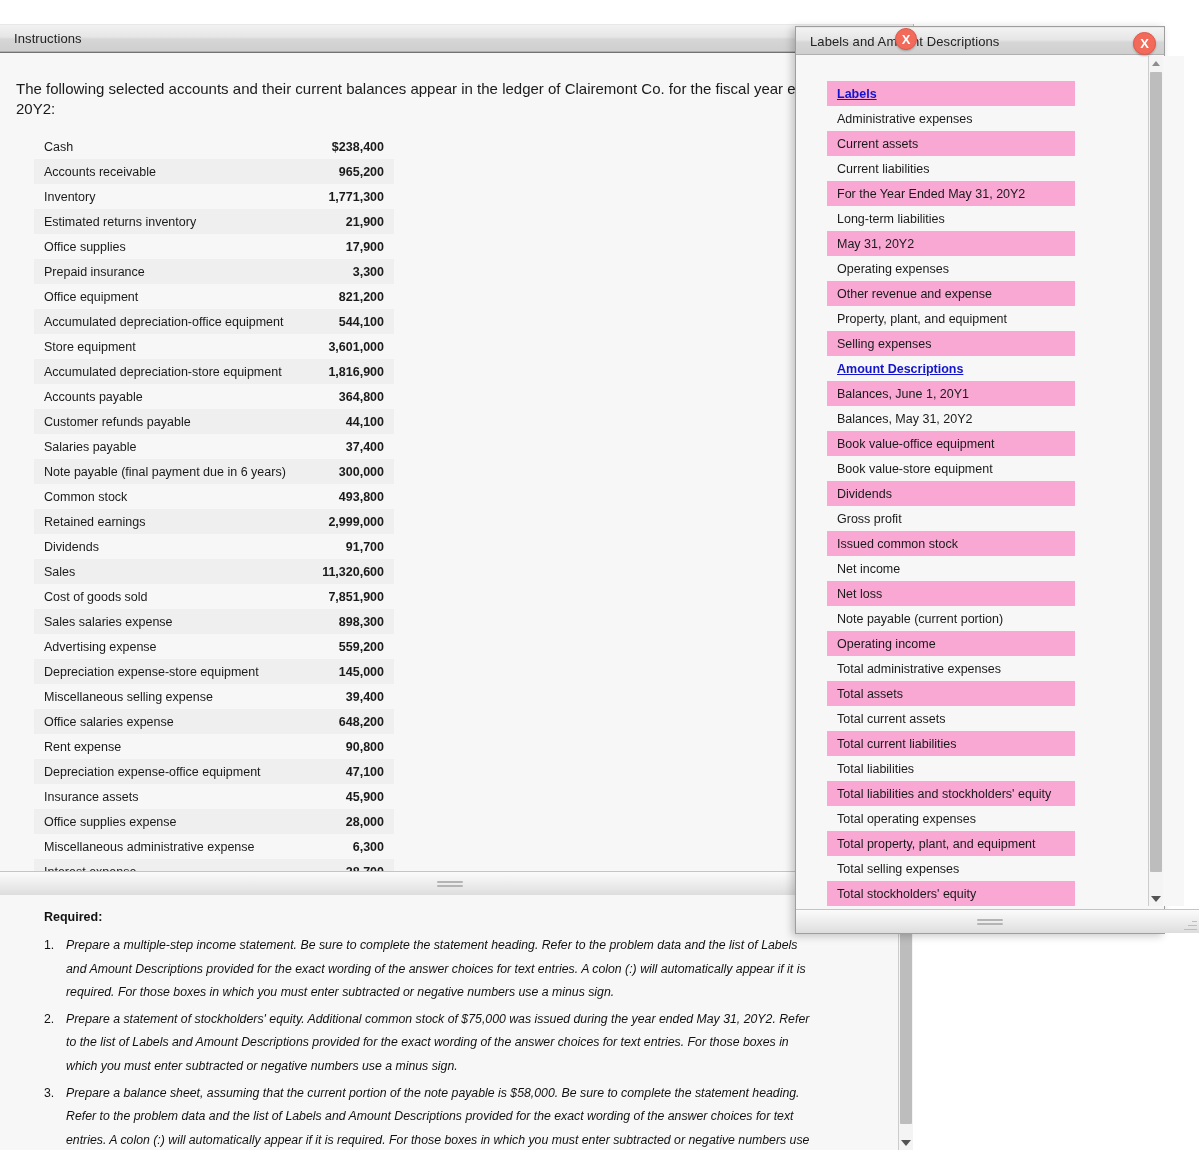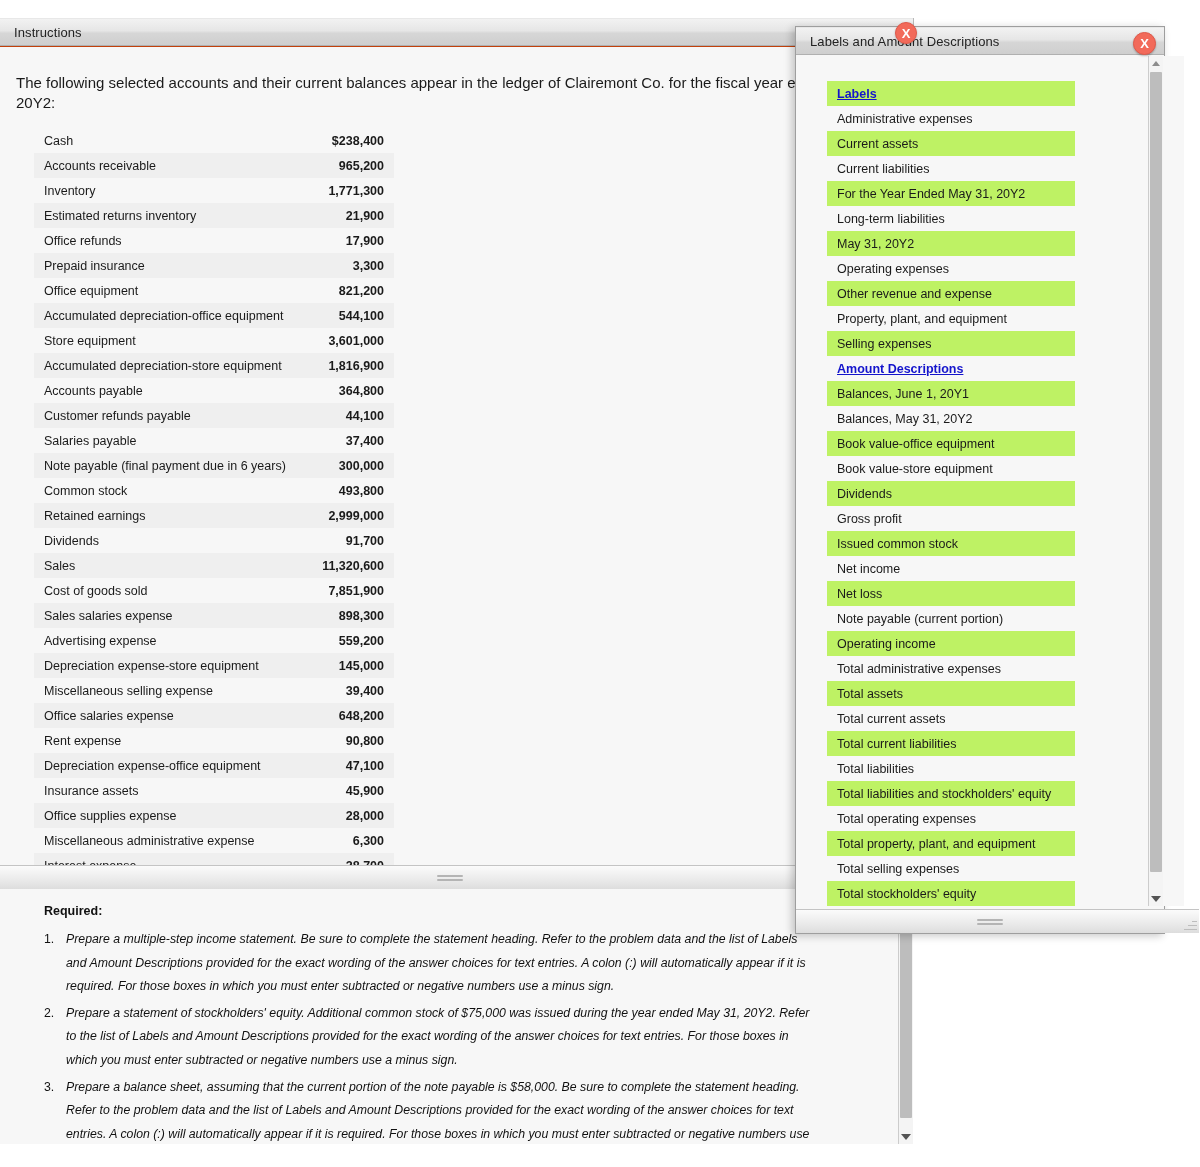--- a/index.html
+++ b/index.html
@@ -14,27 +14,27 @@
 
   
   .window {
     position: absolute;
     background: #f7f7f7;
     box-sizing: border-box;
   }
 
   #instructions-window {
     left: 0;
-    top: 18px;
+    top: 24px;
     width: 914px;
     height: 872px;
     border: 1px solid #b9b9b9;
     border-top: none;
     border-left: none;
-    background: #c2410c;
+    background: #737373;
   }
 
   .titlebar {
     height: 28px;
     background: linear-gradient(to bottom, #f2f2f2 0%, #e6e6e6 45%, #d6d6d6 55%, #cfcfcf 100%);
     border-bottom: 1px solid #b0b0b0;
     border-top: 1px solid #e8e8e8;
     display: flex;
     align-items: center;
     box-sizing: border-box;
@@ -263,21 +263,21 @@
   }
   .label-row {
     height: 25px;
     display: flex;
     align-items: center;
     padding-left: 10px;
     font-size: 12.5px;
     color: #1a1a1a;
     box-sizing: border-box;
   }
-  .label-row.shade { background: #bef264; }
+  .label-row.shade { background: #f9a8d4; }
   .label-row.header-row a {
     color: #1414cc;
     font-weight: bold;
     text-decoration: underline;
     font-size: 12.5px;
   }
 
   #labels-vscroll {
     right: 1px;
     top: 29px;
@@ -312,21 +312,21 @@
           </tr>
           <tr>
             <td>Inventory</td>
             <td class="amt">1,771,300</td>
           </tr>
           <tr>
             <td>Estimated returns inventory</td>
             <td class="amt">21,900</td>
           </tr>
           <tr>
-            <td>Office refunds</td>
+            <td>Office supplies</td>
             <td class="amt">17,900</td>
           </tr>
           <tr>
             <td>Prepaid insurance</td>
             <td class="amt">3,300</td>
           </tr>
           <tr>
             <td>Office equipment</td>
             <td class="amt">821,200</td>
           </tr>

